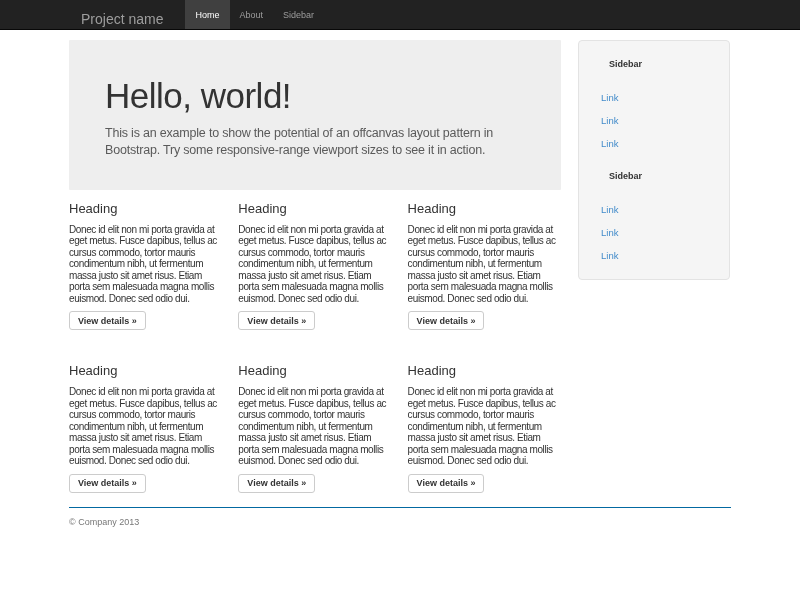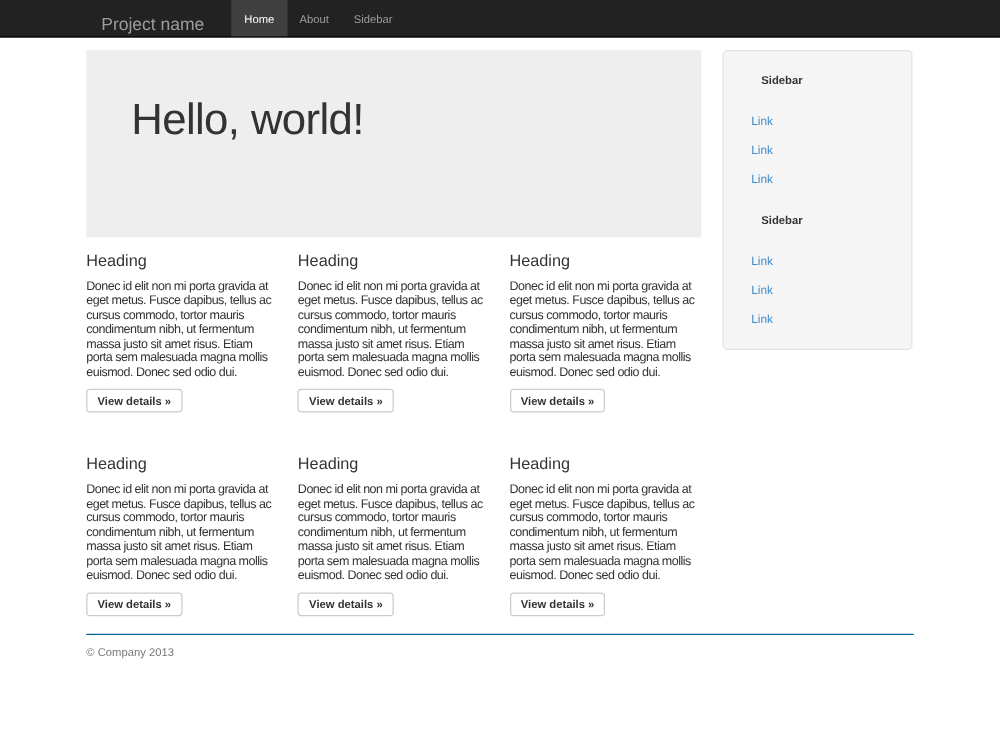--- a/index.html
+++ b/index.html
@@ -181,20 +181,21 @@
   </div>
 </div>
 
 <div class="container">
   <div class="content-row">
 
     <div class="main-col">
 
       <div class="jumbotron">
         <h1>Hello, world!</h1>
+        <p>This is an example to show the potential of an offcanvas layout pattern in Bootstrap. Try some responsive-range viewport sizes to see it in action.</p>
       </div>
 
       <div class="cards-row row-1">
         <div class="card">
           <h2>Heading</h2>
           <p>Donec id elit non mi porta gravida at eget metus. Fusce dapibus, tellus ac cursus commodo, tortor mauris condimentum nibh, ut fermentum massa justo sit amet risus. Etiam porta sem malesuada magna mollis euismod. Donec sed odio dui.</p>
           <button class="btn">View details »</button>
         </div>
         <div class="card">
           <h2>Heading</h2>

